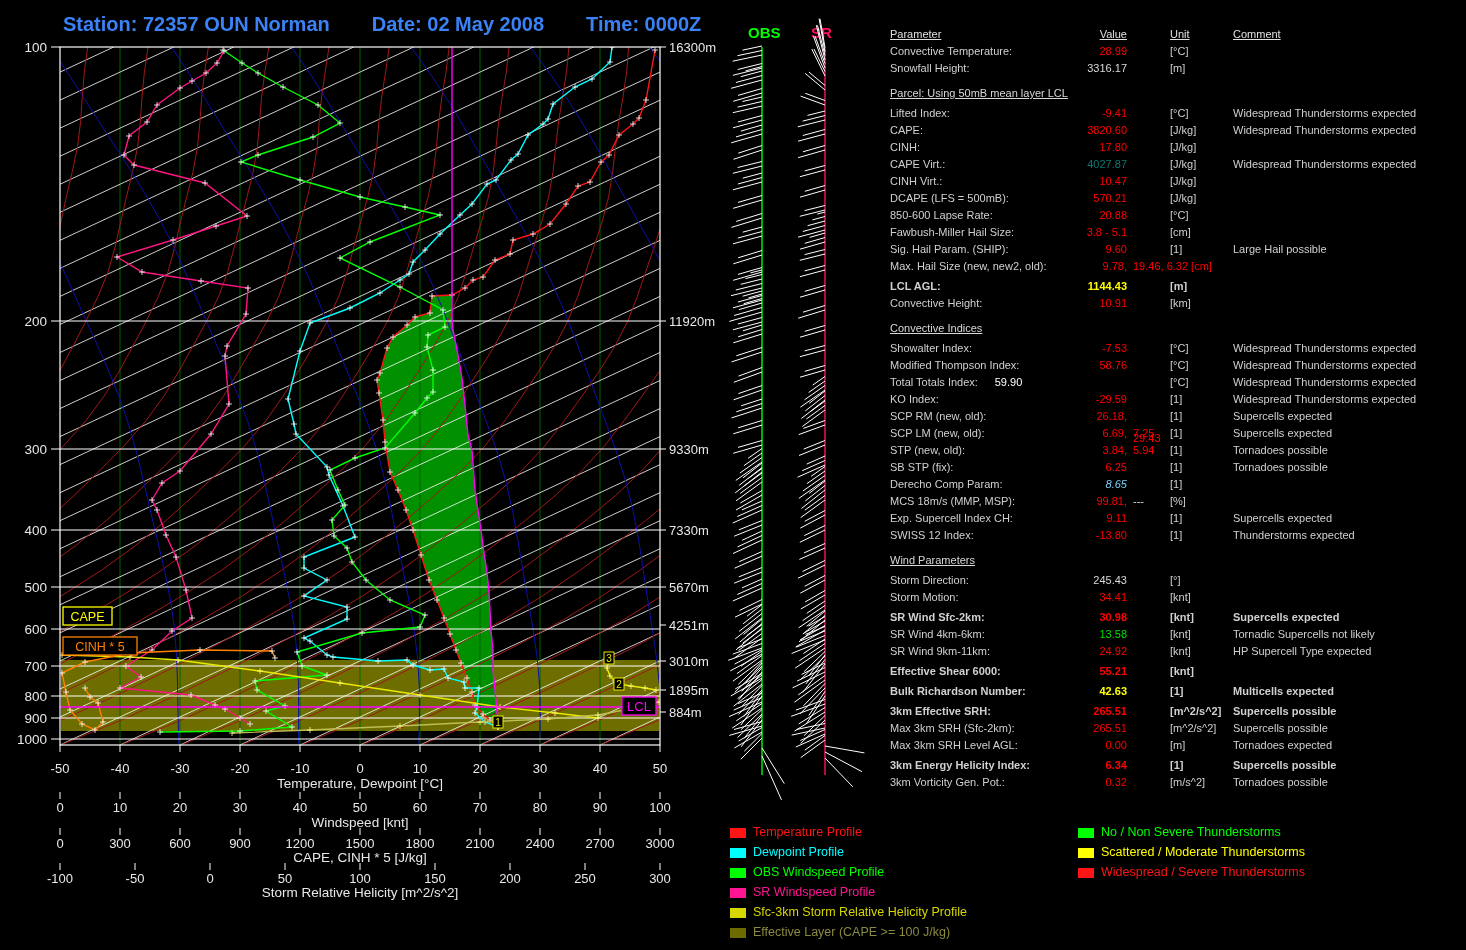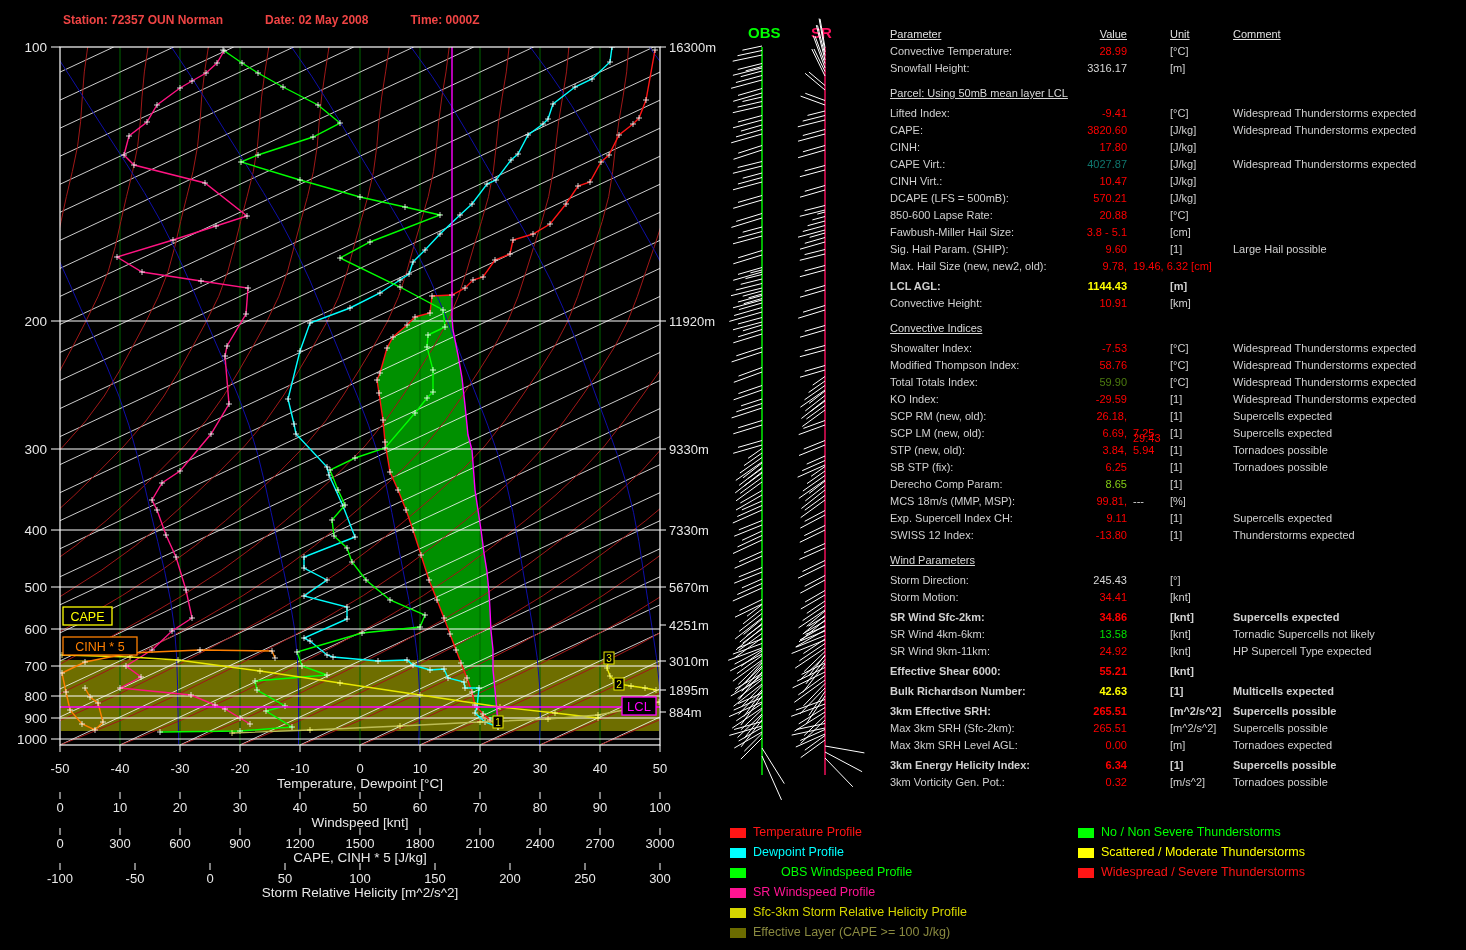--- a/index.html
+++ b/index.html
@@ -1,19 +1,19 @@
 <!DOCTYPE html>
 <html><head>
 <meta charset="utf-8">
 <style>
   html,body{margin:0;padding:0;background:#000;}
   #stage{position:relative;width:1466px;height:950px;background:#000;overflow:hidden;
          font-family:"Liberation Sans",sans-serif;}
   #chart-svg{position:absolute;left:0;top:0;}
-  #title-bar{position:absolute;left:63px;top:13px;color:#ef4444;font-size:12px;font-weight:bold;white-space:nowrap;}
+  #title-bar{position:absolute;left:63px;top:13px;color:#3b82f6;font-size:20px;font-weight:bold;white-space:nowrap;}
   #title-bar span{margin-right:42px;}
   
   #param-table{position:absolute;left:890px;top:26px;width:570px;color:#d0d0d0;font-size:11px;}
   .trow{position:relative;height:17px;line-height:17px;white-space:nowrap;}
   .trow.gap{margin-top:3px;font-weight:bold;}
   .tsection{position:relative;height:17px;line-height:17px;margin-top:8px;margin-bottom:3px;
             text-decoration:underline;color:#d8d8d8;}
   .thead span{text-decoration:underline;color:#e0e0e0;}
   .cp{position:absolute;left:0;}
   .cv{position:absolute;left:0;width:237px;text-align:right;}
@@ -379,21 +379,21 @@
         <span class="cc">Widespread Thunderstorms expected</span>
       </div>
       <div class="trow">
         <span class="cp">Modified Thompson Index:</span>
         <span class="cv" style="color: rgb(255, 0, 0);">58.76</span>
         <span class="cu">[°C]</span>
         <span class="cc">Widespread Thunderstorms expected</span>
       </div>
       <div class="trow">
         <span class="cp">Total Totals Index:</span>
-        <span class="cv" style="color: #4d7c0f;">59.90</span>
+        <span class="cv" style="color: #ffffff; text-align: center;">59.90</span>
         <span class="cu">[°C]</span>
         <span class="cc">Widespread Thunderstorms expected</span>
       </div>
       <div class="trow">
         <span class="cp">KO Index:</span>
         <span class="cv" style="color: rgb(255, 0, 0);">-29.59</span>
         <span class="cu">[1]</span>
         <span class="cc">Widespread Thunderstorms expected</span>
       </div>
       <div class="trow">
@@ -418,21 +418,21 @@
         <span class="cc">Tornadoes possible</span>
       </div>
       <div class="trow">
         <span class="cp">SB STP (fix):</span>
         <span class="cv" style="color: rgb(255, 0, 0);">6.25</span>
         <span class="cu">[1]</span>
         <span class="cc">Tornadoes possible</span>
       </div>
       <div class="trow">
         <span class="cp">Derecho Comp Param:</span>
-        <span class="cv" style="color: #84cc16;">8.65</span>
+        <span class="cv" style="color: #7dd3fc; font-style: italic;">8.65</span>
         <span class="cu">[1]</span>
       </div>
       <div class="trow">
         <span class="cp">MCS 18m/s (MMP, MSP):</span>
         <span class="cv" style="color: rgb(255, 0, 0);">99.81,</span>
         <span class="cv2" style="color: rgb(216, 216, 216);">---</span>
         <span class="cu">[%]</span>
       </div>
       <div class="trow">
         <span class="cp">Exp. Supercell Index CH:</span>
@@ -452,21 +452,21 @@
         <span class="cv" style="color: rgb(216, 216, 216);">245.43</span>
         <span class="cu">[°]</span>
       </div>
       <div class="trow">
         <span class="cp">Storm Motion:</span>
         <span class="cv" style="color: rgb(255, 0, 0);">34.41</span>
         <span class="cu">[knt]</span>
       </div>
       <div class="trow gap">
         <span class="cp">SR Wind Sfc-2km:</span>
-        <span class="cv" style="color: rgb(255, 0, 0);">34.86</span>
+        <span class="cv" style="color: rgb(255, 0, 0);">30.98</span>
         <span class="cu">[knt]</span>
         <span class="cc">Supercells expected</span>
       </div>
       <div class="trow">
         <span class="cp">SR Wind 4km-6km:</span>
         <span class="cv" style="color: rgb(0, 224, 0);">13.58</span>
         <span class="cu">[knt]</span>
         <span class="cc">Tornadic Supercells not likely</span>
       </div>
       <div class="trow">
@@ -513,21 +513,21 @@
       <div class="trow">
         <span class="cp">3km Vorticity Gen. Pot.:</span>
         <span class="cv" style="color: rgb(255, 0, 0);">0.32</span>
         <span class="cu">[m/s^2]</span>
         <span class="cc">Tornadoes possible</span>
       </div>
     </div>
   <div id="legend">
       <div class="legend-item" style="left: 730px; top: 822px;"><span class="sw" style="background: rgb(255, 21, 21);"></span><span style="color: rgb(255, 21, 21);">Temperature Profile</span></div>
       <div class="legend-item" style="left: 730px; top: 842px;"><span class="sw" style="background: rgb(0, 255, 255);"></span><span style="color: rgb(0, 255, 255);">Dewpoint Profile</span></div>
-      <div class="legend-item" style="left: 730px; top: 862px;"><span class="sw" style="background: rgb(0, 255, 0);"></span><span style="color: rgb(0, 255, 0); margin-left: 28px;">OBS Windspeed Profile</span></div>
+      <div class="legend-item" style="left: 730px; top: 862px;"><span class="sw" style="background: rgb(0, 255, 0);"></span><span style="color: rgb(0, 255, 0);">OBS Windspeed Profile</span></div>
       <div class="legend-item" style="left: 730px; top: 882px; text-decoration: underline;"><span class="sw" style="background: rgb(255, 20, 147);"></span><span style="color: rgb(255, 20, 147);">SR Windspeed Profile</span></div>
       <div class="legend-item" style="left: 730px; top: 902px;"><span class="sw" style="background: rgb(214, 214, 0);"></span><span style="color: rgb(214, 214, 0);">Sfc-3km Storm Relative Helicity Profile</span></div>
       <div class="legend-item" style="left: 730px; top: 922px;"><span class="sw" style="background: rgb(107, 107, 0);"></span><span style="color: rgb(138, 138, 64);">Effective Layer (CAPE &gt;= 100 J/kg)</span></div>
       <div class="legend-item" style="left: 1078px; top: 822px;"><span class="sw" style="background: rgb(0, 255, 0);"></span><span style="color: rgb(0, 255, 0);">No / Non Severe Thunderstorms</span></div>
       <div class="legend-item" style="left: 1078px; top: 842px;"><span class="sw" style="background: rgb(255, 255, 0);"></span><span style="color: rgb(255, 255, 0);">Scattered / Moderate Thunderstorms</span></div>
       <div class="legend-item" style="left: 1078px; top: 862px;"><span class="sw" style="background: rgb(255, 21, 21);"></span><span style="color: rgb(255, 21, 21);">Widespread / Severe Thunderstorms</span></div>
     </div>
 </div>
 
 </body></html>

